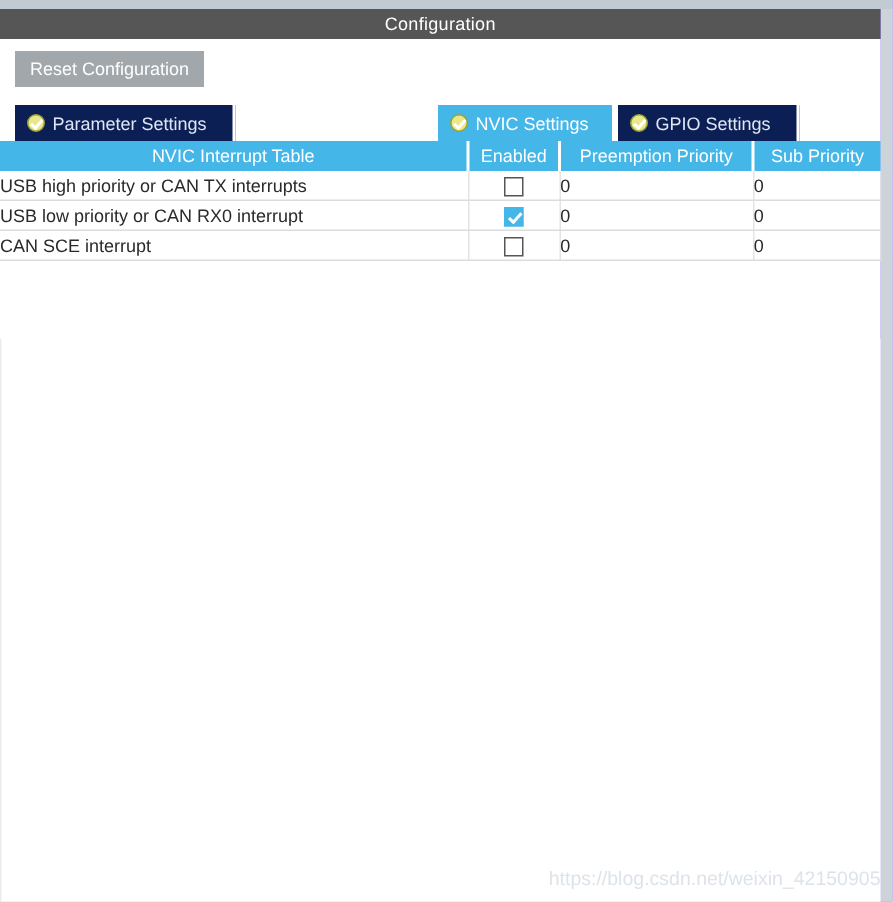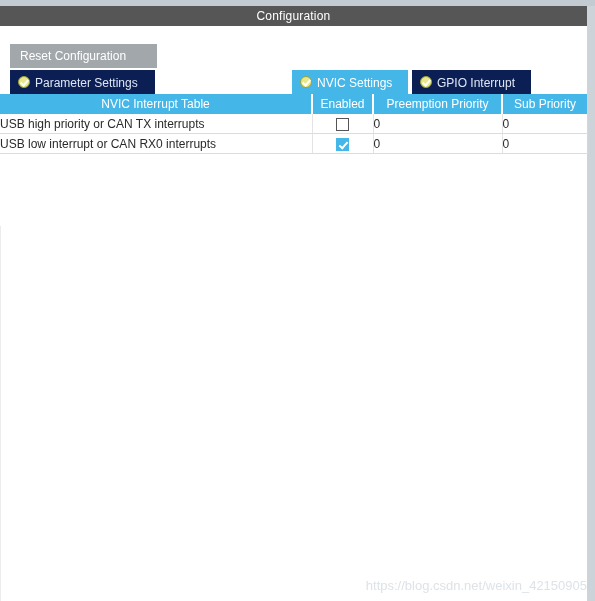--- a/index.html
+++ b/index.html
@@ -69,33 +69,32 @@
     width: 587px;
     height: 575px;
     background: #ffffff;
   }
 
   
   #reset-config-button {
     position: absolute;
     left: 10px;
     top: 8px;
-    width: 147px;
+    width: 126px;
     height: 24px;
     background: #a2a7ab;
     border: none;
     color: #ffffff;
     font-family: "Liberation Sans", sans-serif;
     font-size: 12px;
     text-align: left;
     padding: 0 0 4px 10px;
     cursor: pointer;
     box-sizing: border-box;
     line-height: 24px;
-    margin-top: 10px;
   }
 
   
   #tab-strip {
     position: absolute;
     left: 0;
     top: 44px;
     width: 587px;
     height: 24px;
   }
@@ -271,21 +270,21 @@
     <span>Configuration</span>
   </div>
 
   <div id="panel">
 
     <button id="reset-config-button">Reset Configuration</button>
 
     <div id="tab-strip">
         <div class="tab" style="left: 10px; width: 147px;"><span class="tab-check-icon"></span><span class="tab-label">Parameter Settings</span></div>
         <div class="tab active" style="left: 292px; width: 118px;"><span class="tab-check-icon"></span><span class="tab-label">NVIC Settings</span></div>
-        <div class="tab" style="left: 412px; width: 121px;"><span class="tab-check-icon"></span><span class="tab-label">GPIO Interrupt</span></div>
+        <div class="tab" style="left: 412px; width: 121px;"><span class="tab-check-icon"></span><span class="tab-label">GPIO Settings</span></div>
       </div>
 
     <table id="nvic-table">
       <colgroup>
         <col style="width:312px">
         <col style="width:61px">
         <col style="width:129px">
         <col style="width:85px">
       </colgroup>
       <thead>
@@ -297,22 +296,28 @@
         </tr>
       </thead>
       <tbody id="nvic-table-body">
           <tr>
             <td class="cell-name">USB high priority or CAN TX interrupts</td>
             <td class="cell-enabled"><span class="checkbox"></span></td>
             <td class="cell-prio">0</td>
             <td class="cell-prio">0</td>
           </tr>
           <tr>
-            <td class="cell-name">USB low interrupt or CAN RX0 interrupts</td>
+            <td class="cell-name">USB low priority or CAN RX0 interrupt</td>
             <td class="cell-enabled"><span class="checkbox checked"></span></td>
+            <td class="cell-prio">0</td>
+            <td class="cell-prio">0</td>
+          </tr>
+          <tr>
+            <td class="cell-name">CAN SCE interrupt</td>
+            <td class="cell-enabled"><span class="checkbox"></span></td>
             <td class="cell-prio">0</td>
             <td class="cell-prio">0</td>
           </tr>
         </tbody>
     </table>
 
     <div id="table-bottom-edge"></div>
     <div id="content-frame"></div>
 
   </div>

